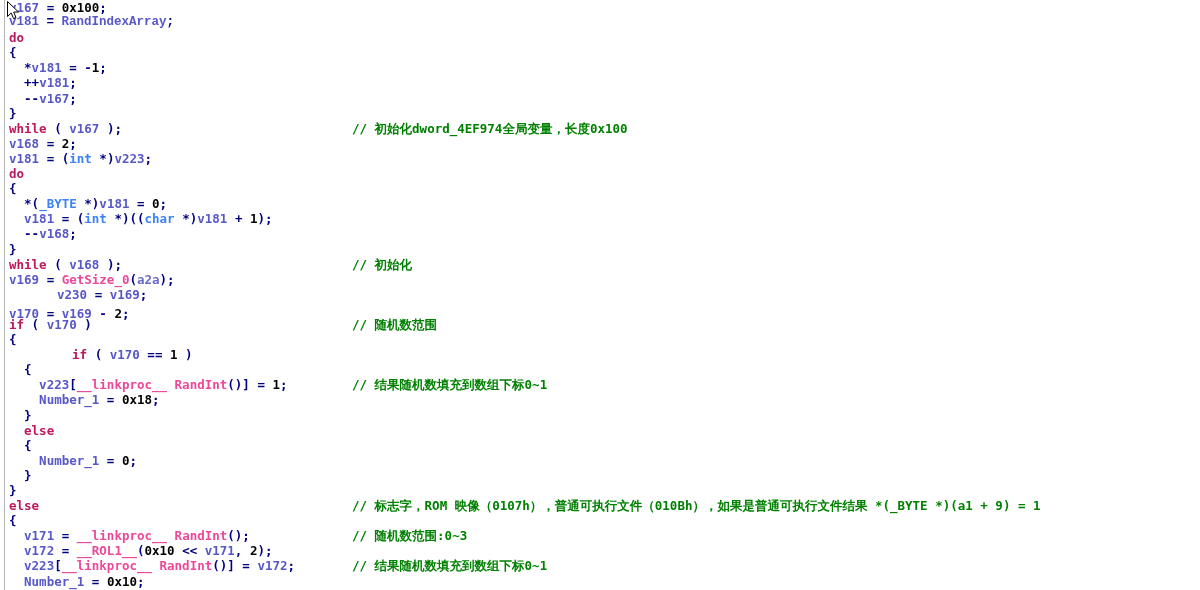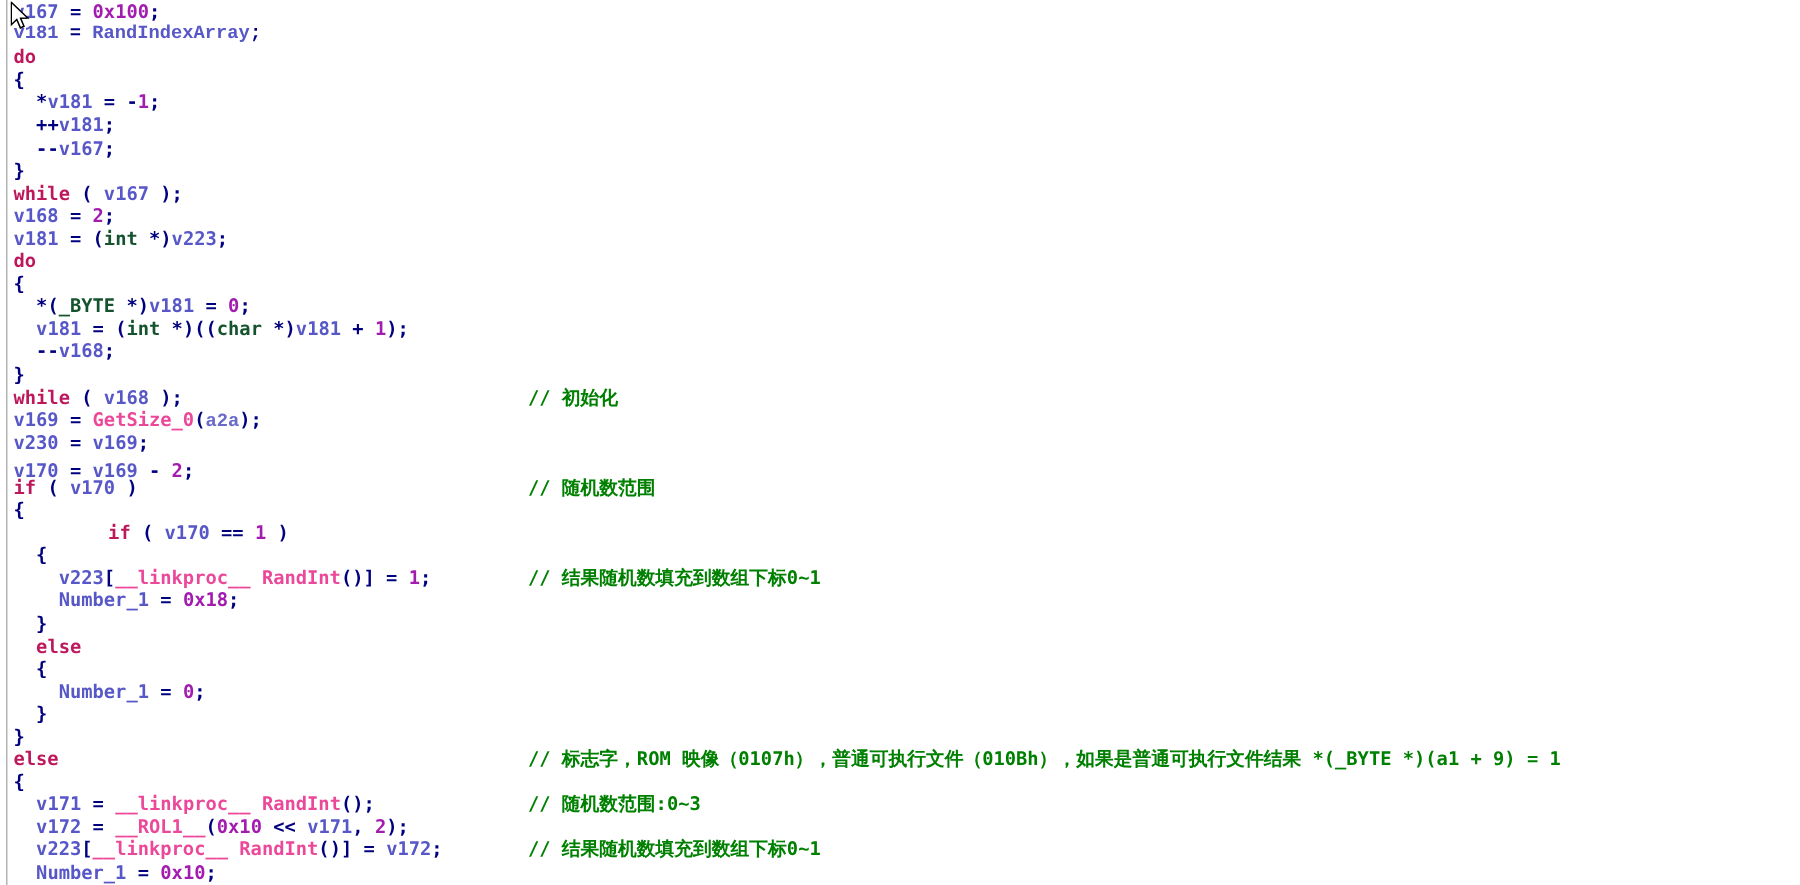--- a/index.html
+++ b/index.html
@@ -62,24 +62,24 @@
     top: 0;
     white-space: pre;
     color: #008000;
     font-family: "DejaVu Sans Mono", "Liberation Mono", monospace;
   }
 
   
   .kw   { color: #be185d; }   
   .var  { color: #5757c8; }   
   .fn   { color: #ec4899; }   
-  .arg  { color: #6a6ac8; font-family: Liberation Mono, monospace; }   
-  .num  { color: #a21caf; }   
+  .arg  { color: #6a6ac8; }   
+  .num  { color: #000000; }   
   .pun  { color: #00007f; }   
-  .type { color: #14532d; }   
+  .type { color: #3b82f6; }   
 
   
   #mouse-cursor {
     position: absolute;
     left: 7px;
     top: 1px;
     width: 13px;
     height: 20px;
     pointer-events: none;
   }
@@ -93,32 +93,32 @@
 
   <div id="code-lines">
       <div class="code-line" style="top: 0px;"><span class="code-text"><span class="var">v167</span> <span class="pun">=</span> <span class="num">0x100</span><span class="pun">;</span></span></div>
       <div class="code-line" style="top: 0px; font-family: Liberation Mono, monospace;"><span class="code-text"><span class="var">v181</span> <span class="pun">=</span> <span class="var">RandIndexArray</span><span class="pun">;</span></span></div>
       <div class="code-line" style="top: 0px;"><span class="code-text"><span class="kw">do</span></span></div>
       <div class="code-line" style="top: 0px;"><span class="code-text"><span class="pun">{</span></span></div>
       <div class="code-line" style="top: 0px;"><span class="code-text">  <span class="pun">*</span><span class="var">v181</span> <span class="pun">=</span> <span class="pun">-</span><span class="num">1</span><span class="pun">;</span></span></div>
       <div class="code-line" style="top: 0px;"><span class="code-text">  <span class="pun">+</span><span class="pun">+</span><span class="var">v181</span><span class="pun">;</span></span></div>
       <div class="code-line" style="top: 0px;"><span class="code-text">  <span class="pun">-</span><span class="pun">-</span><span class="var">v167</span><span class="pun">;</span></span></div>
       <div class="code-line" style="top: 0px;"><span class="code-text"><span class="pun">}</span></span></div>
-      <div class="code-line" style="top: 0px;"><span class="code-text"><span class="kw">while</span> <span class="pun">(</span> <span class="var">v167</span> <span class="pun">)</span><span class="pun">;</span></span></div>
+      <div class="code-line" style="top: 0px;"><span class="code-text"><span class="kw">while</span> <span class="pun">(</span> <span class="var">v167</span> <span class="pun">)</span><span class="pun">;</span></span><span class="code-comment">// 初始化dword_4EF974全局变量，长度0x100</span></div>
       <div class="code-line" style="top: 0px;"><span class="code-text"><span class="var">v168</span> <span class="pun">=</span> <span class="num">2</span><span class="pun">;</span></span></div>
       <div class="code-line" style="top: 0px;"><span class="code-text"><span class="var">v181</span> <span class="pun">=</span> <span class="pun">(</span><span class="type">int</span> <span class="pun">*</span><span class="pun">)</span><span class="var">v223</span><span class="pun">;</span></span></div>
       <div class="code-line" style="top: 0px;"><span class="code-text"><span class="kw">do</span></span></div>
       <div class="code-line" style="top: 0px;"><span class="code-text"><span class="pun">{</span></span></div>
       <div class="code-line" style="top: 0px;"><span class="code-text">  <span class="pun">*</span><span class="pun">(</span><span class="type">_BYTE</span> <span class="pun">*</span><span class="pun">)</span><span class="var">v181</span> <span class="pun">=</span> <span class="num">0</span><span class="pun">;</span></span></div>
       <div class="code-line" style="top: 0px;"><span class="code-text">  <span class="var">v181</span> <span class="pun">=</span> <span class="pun">(</span><span class="type">int</span> <span class="pun">*</span><span class="pun">)</span><span class="pun">(</span><span class="pun">(</span><span class="type">char</span> <span class="pun">*</span><span class="pun">)</span><span class="var">v181</span> <span class="pun">+</span> <span class="num">1</span><span class="pun">)</span><span class="pun">;</span></span></div>
       <div class="code-line" style="top: 0px;"><span class="code-text">  <span class="pun">-</span><span class="pun">-</span><span class="var">v168</span><span class="pun">;</span></span></div>
       <div class="code-line" style="top: 0px;"><span class="code-text"><span class="pun">}</span></span></div>
       <div class="code-line" style="top: 0px;"><span class="code-text"><span class="kw">while</span> <span class="pun">(</span> <span class="var">v168</span> <span class="pun">)</span><span class="pun">;</span></span><span class="code-comment">// 初始化</span></div>
       <div class="code-line" style="top: 0px;"><span class="code-text"><span class="var">v169</span> <span class="pun">=</span> <span class="fn">GetSize_0</span><span class="pun">(</span><span class="arg">a2a</span><span class="pun">)</span><span class="pun">;</span></span></div>
-      <div class="code-line" style="top: 0px;"><span class="code-text"><span class="var">v230</span> <span class="pun">=</span> <span class="var">v169</span><span class="pun">;</span></span></div>
+      <div class="code-line" style="top: 0px; margin-left: 48px;"><span class="code-text"><span class="var">v230</span> <span class="pun">=</span> <span class="var">v169</span><span class="pun">;</span></span></div>
       <div class="code-line" style="top: 4px; padding-left: 17px;"><span class="code-text"><span class="var">v170</span> <span class="pun">=</span> <span class="var">v169</span> <span class="pun">-</span> <span class="num">2</span><span class="pun">;</span></span></div>
       <div class="code-line" style="top: 0px;"><span class="code-text"><span class="kw">if</span> <span class="pun">(</span> <span class="var">v170</span> <span class="pun">)</span></span><span class="code-comment">// 随机数范围</span></div>
       <div class="code-line" style="top: 0px;"><span class="code-text"><span class="pun">{</span></span></div>
       <div class="code-line" style="top: 0px; margin-left: 48px;"><span class="code-text">  <span class="kw">if</span> <span class="pun">(</span> <span class="var">v170</span> <span class="pun">=</span><span class="pun">=</span> <span class="num">1</span> <span class="pun">)</span></span></div>
       <div class="code-line" style="top: 0px;"><span class="code-text">  <span class="pun">{</span></span></div>
       <div class="code-line" style="top: 0px;"><span class="code-text">    <span class="var">v223</span><span class="pun">[</span><span class="fn">__linkproc__</span> <span class="fn">RandInt</span><span class="pun">(</span><span class="pun">)</span><span class="pun">]</span> <span class="pun">=</span> <span class="num">1</span><span class="pun">;</span></span><span class="code-comment">// 结果随机数填充到数组下标0~1</span></div>
       <div class="code-line" style="top: 0px;"><span class="code-text">    <span class="var">Number_1</span> <span class="pun">=</span> <span class="num">0x18</span><span class="pun">;</span></span></div>
       <div class="code-line" style="top: 0px;"><span class="code-text">  <span class="pun">}</span></span></div>
       <div class="code-line" style="top: 0px;"><span class="code-text">  <span class="kw">else</span></span></div>
       <div class="code-line" style="top: 0px;"><span class="code-text">  <span class="pun">{</span></span></div>

